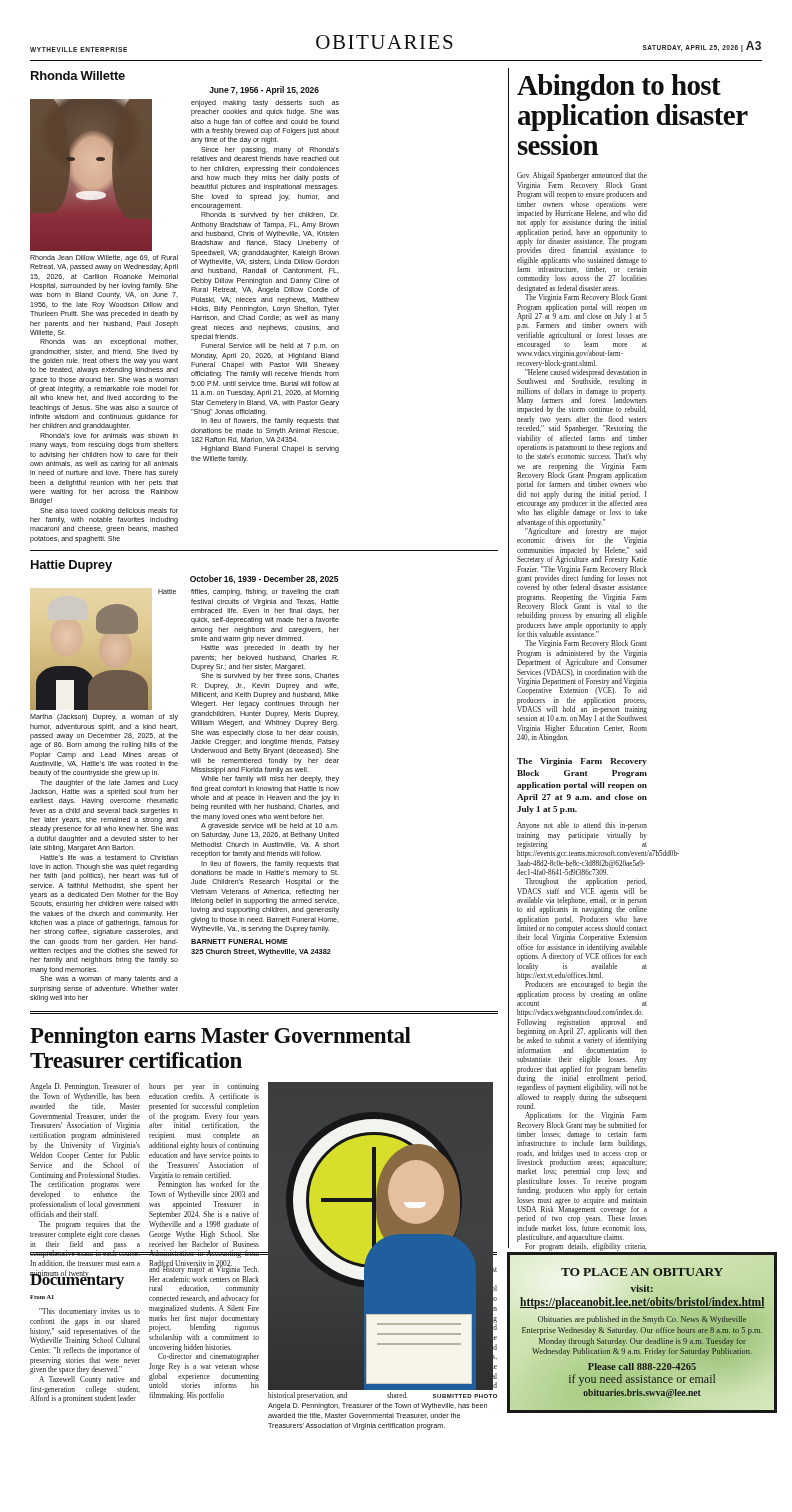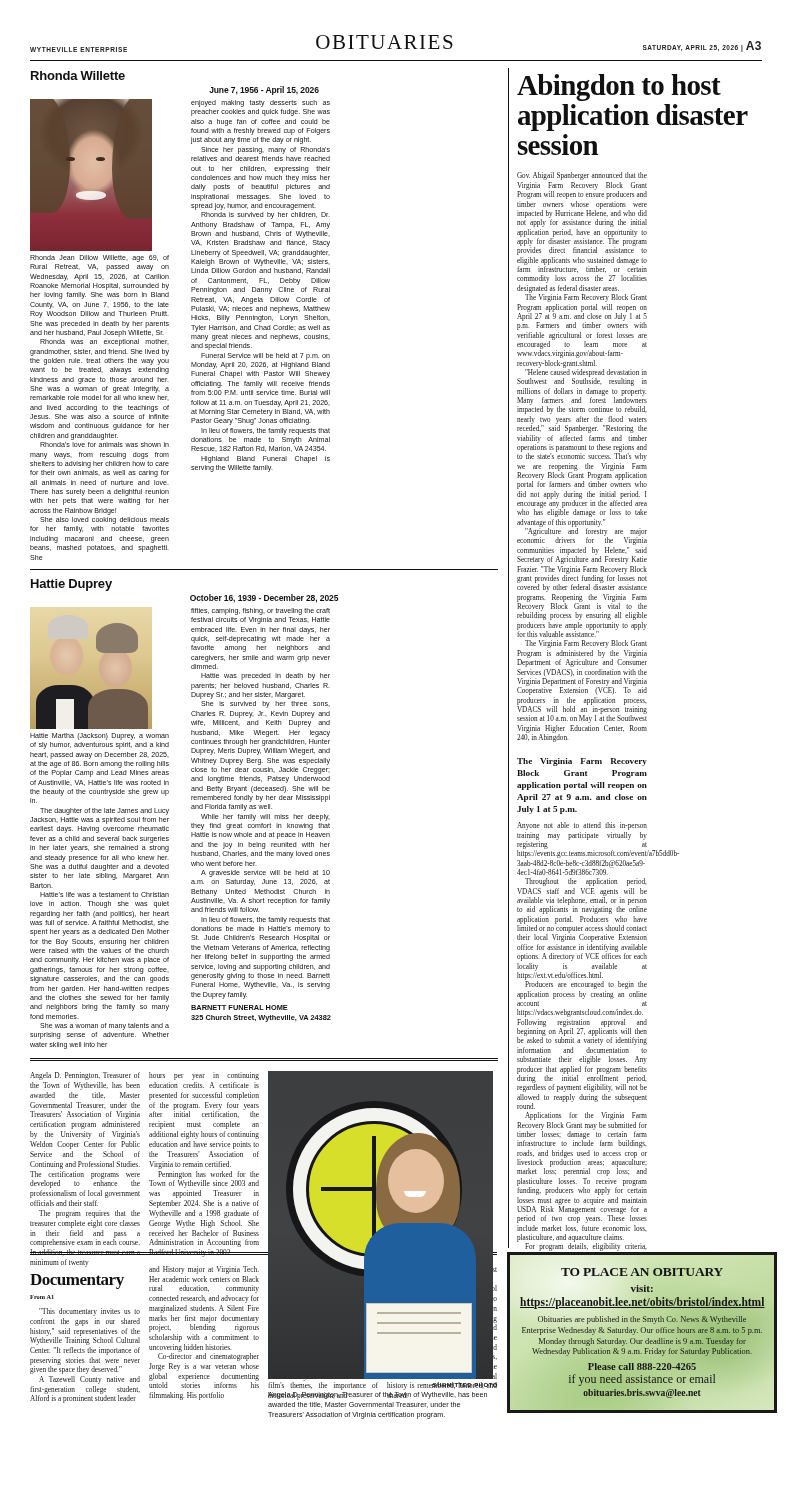--- a/index.html
+++ b/index.html
@@ -25,21 +25,21 @@
   .cols { display:flex; gap:0; margin-top:7px; height:1180px; }
   .left-zone { width:482px; padding-right:10px; }
   .vrule { width:1px; background:#111; margin:0 8px 0 0; align-self:stretch; }
   .right-zone { width:270px; }
 
   
   .obit-name { font-size:13px; font-weight:700; letter-spacing:-.2px; margin:0 0 2px 0; }
   .obit-dates { font-size:8.5px; font-weight:700; margin:0 0 4px 0; letter-spacing:-.1px;text-align:center; }
   .obit-body { display:flex; gap:9px; }
   .obit-col { width:152px; font-size:7.1px; line-height:1.32; text-align:justify; font-family:"Liberation Sans", sans-serif; }
-  .obit-col p { margin:0 13px 0 0; text-indent:10px; }
+  .obit-col p { margin:0 4px 0 0; text-indent:10px; }
   .obit-col p.noind { text-indent:0; }
   .obit-col p + p { margin-top:0; }
   .photo-wrap { float:left; margin:0 6px 3px 0; }
 
   .sep-rule { border-top:1px solid #111; margin:6px 0 6px 0; }
   .double-rule { border-top:1.4px solid #111; border-bottom:1.4px solid #111; height:3px; margin:8px 0 10px 0; }
 
   .fh-name { font-weight:700; font-size:7.4px; margin-top:3px; }
   .fh-addr { font-weight:700; font-size:7.4px; }
 
@@ -218,20 +218,21 @@
             <p>In lieu of flowers, the family requests that donations be made in Hattie's memory to St. Jude Children's Research Hospital or the Vietnam Veterans of America, reflecting her lifelong belief in supporting the armed service, loving and supporting children, and generosity giving to those in need. Barnett Funeral Home, Wytheville, Va., is serving the Duprey family.</p>
             <div class="fh-name">BARNETT FUNERAL HOME</div>
             <div class="fh-addr">325 Church Street, Wytheville, VA 24382</div>
           </div>
         </div>
       </div>
 
       <div class="double-rule"></div>
 
       <div>
+        <div class="feat-head">Pennington earns Master Governmental Treasurer certification</div>
         <div class="feat-cols">
           <div class="feat-col">
             <p class="noind">Angela D. Pennington, Treasurer of the Town of Wytheville, has been awarded the title, Master Governmental Treasurer, under the Treasurers' Association of Virginia certification program administered by the University of Virginia's Weldon Cooper Center for Public Service and the School of Continuing and Professional Studies. The certification programs were developed to enhance the professionalism of local government officials and their staff.</p>
             <p>The program requires that the treasurer complete eight core classes in their field and pass a comprehensive exam in each course. In addition, the treasurer must earn a minimum of twenty</p>
           </div>
           <div class="feat-col">
             <p class="noind">hours per year in continuing education credits. A certificate is presented for successful completion of the program. Every four years after initial certification, the recipient must complete an additional eighty hours of continuing education and have service points to the Treasurers' Association of Virginia to remain certified.</p>
             <p>Pennington has worked for the Town of Wytheville since 2003 and was appointed Treasurer in September 2024. She is a native of Wytheville and a 1998 graduate of George Wythe High School. She received her Bachelor of Business Administration in Accounting from Radford University in 2002.</p>
           </div>
           <div style="width:230px">

